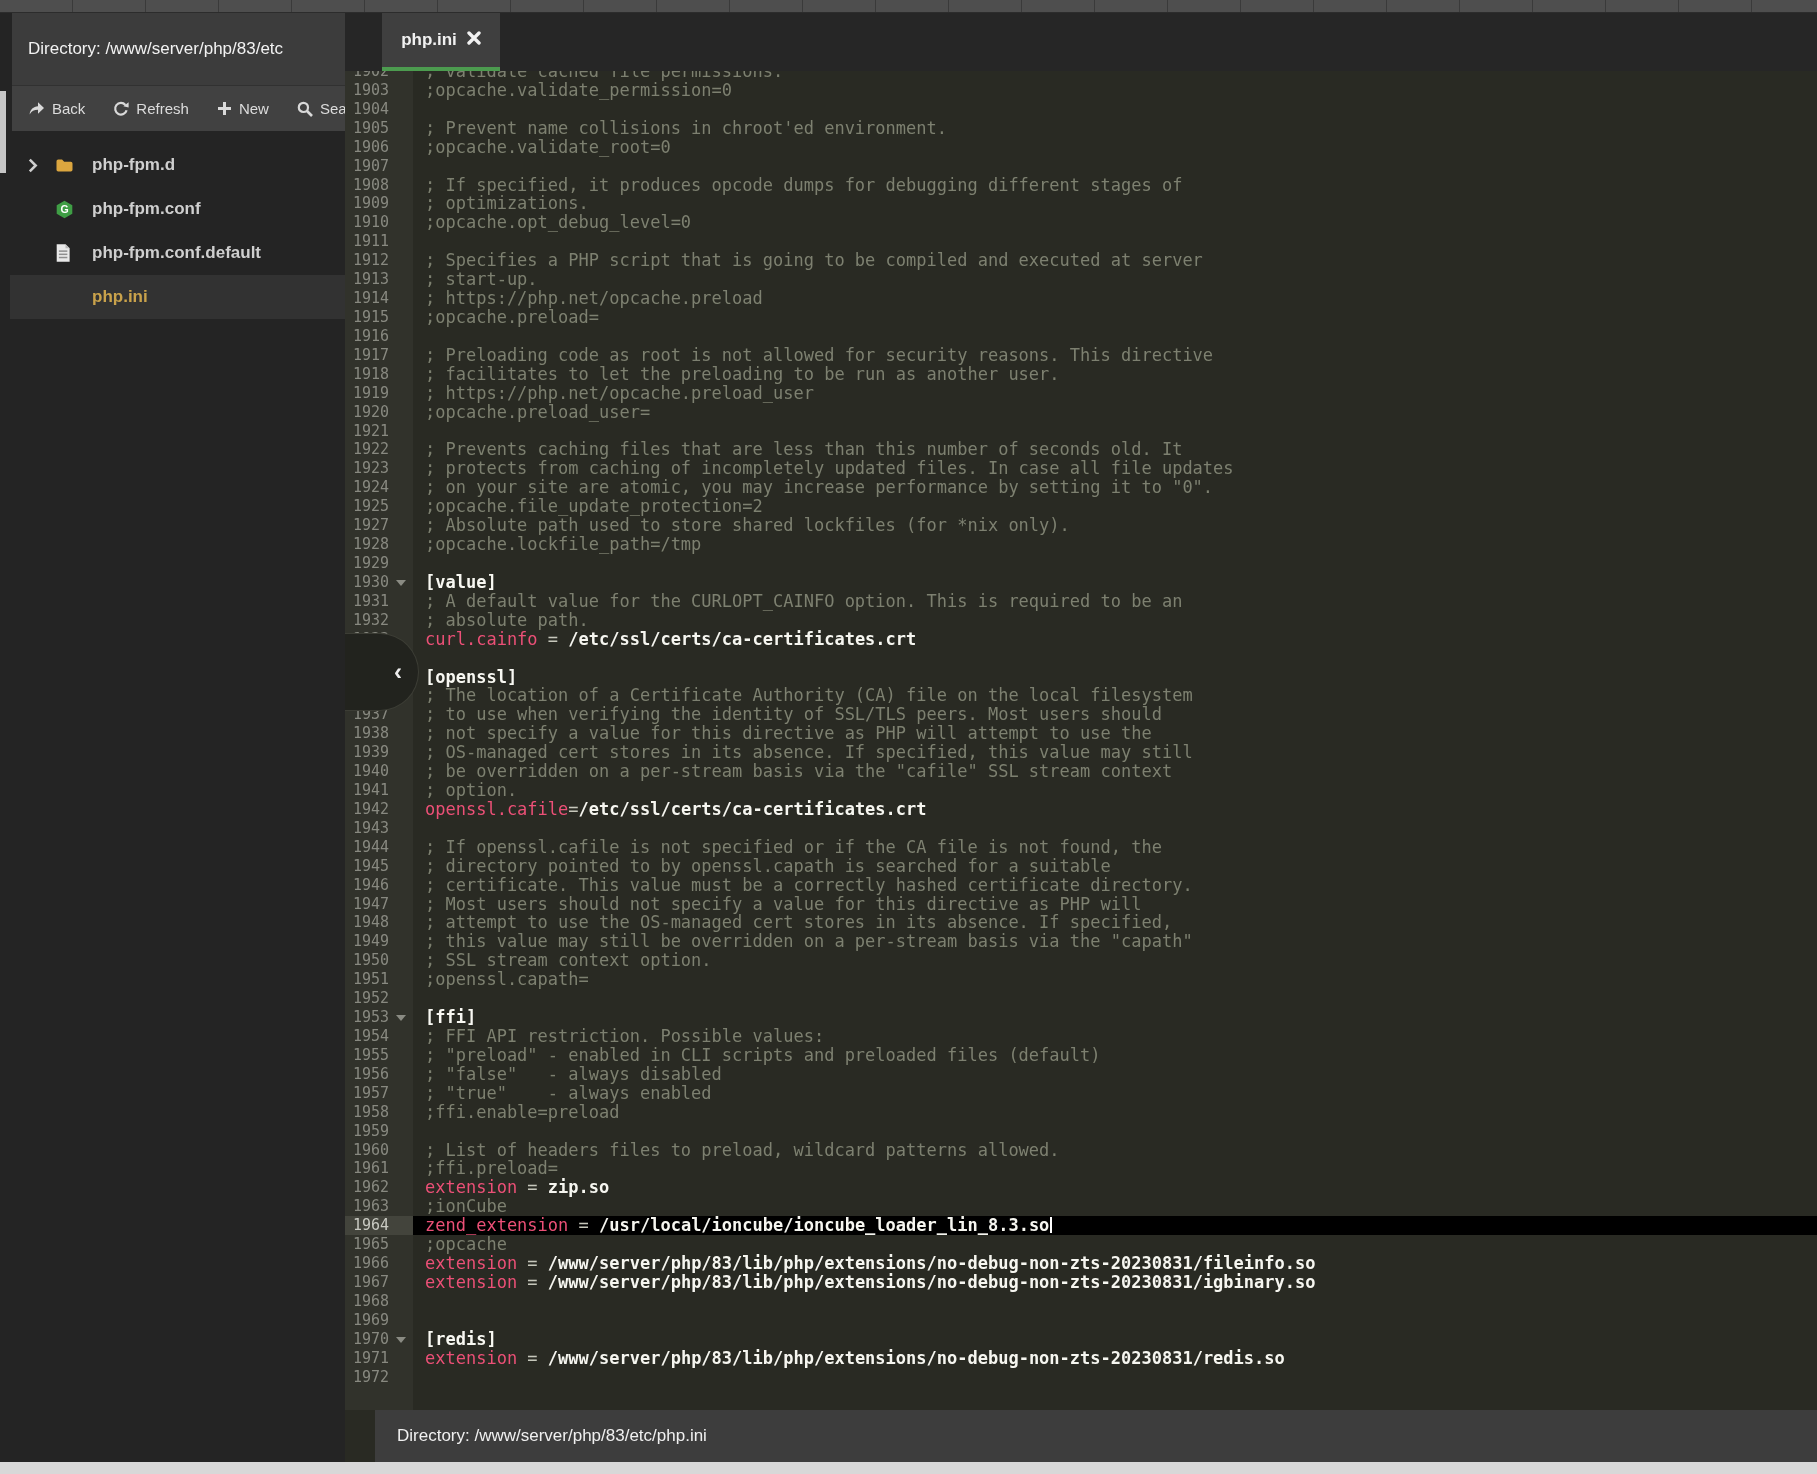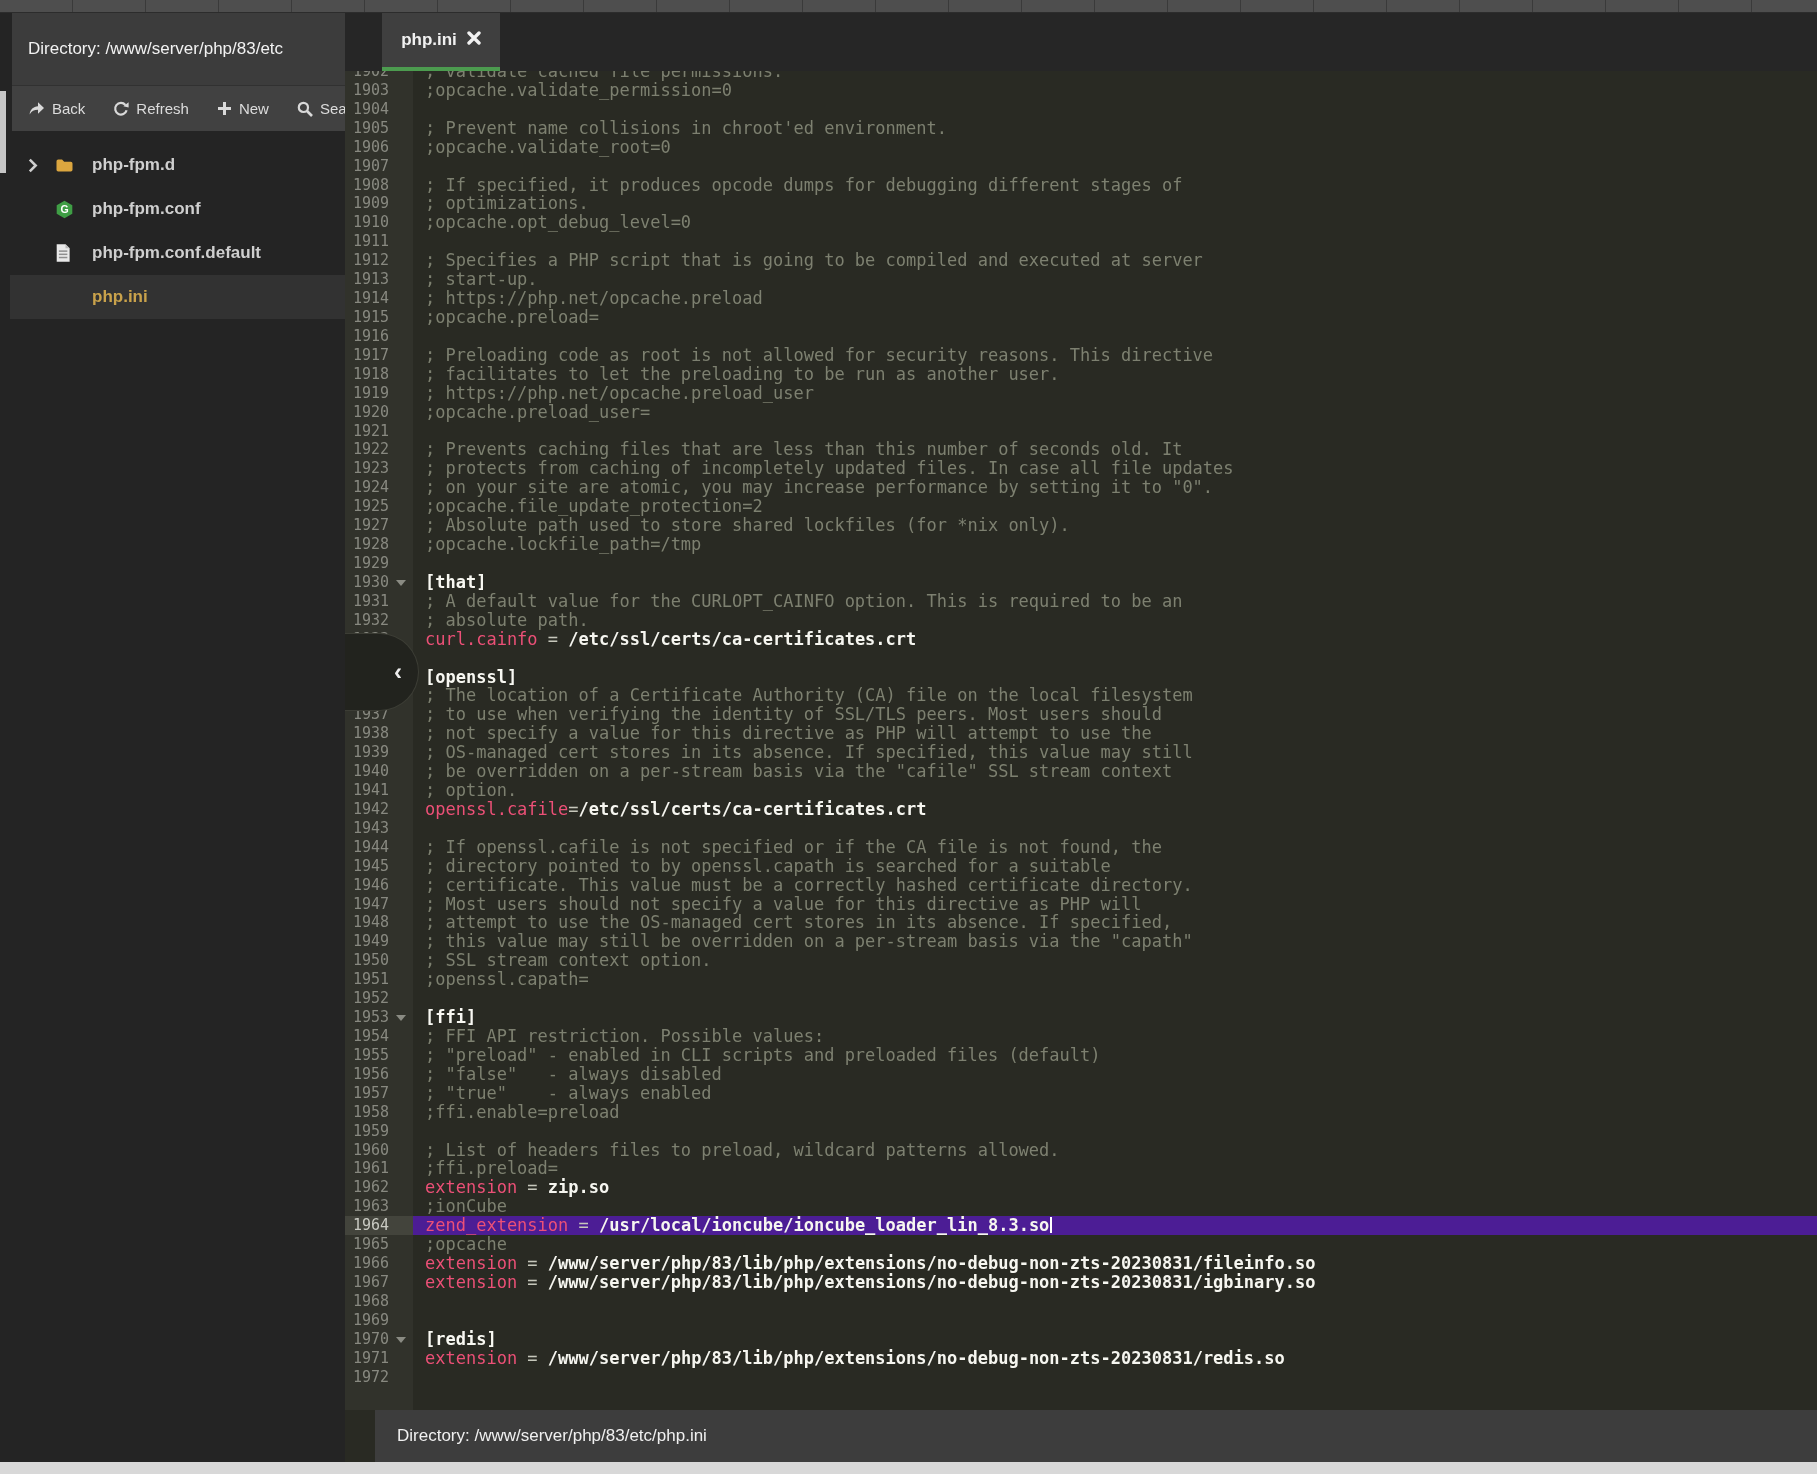--- a/index.html
+++ b/index.html
@@ -31,21 +31,21 @@
   
   .editor{position:absolute;left:345px;top:13px;width:1472px;height:1449px;background:#292a23;overflow:hidden;}
   .tabbar{position:absolute;left:0;top:0;width:100%;height:58px;background:#262626;z-index:5;}
   .tab{position:absolute;left:37px;top:0;width:118px;height:58px;background:#3f3f3f;box-sizing:border-box;
     border-bottom:4px solid #4c9b4f;display:flex;align-items:center;justify-content:center;gap:10px;
     color:#f1f1f1;font-size:17px;font-weight:bold;cursor:pointer;}
   .codearea{position:absolute;left:0;top:58px;width:100%;height:1339px;overflow:hidden;}
   .gutter-bg{position:absolute;left:0;top:0;width:68px;height:100%;background:#31322b;}
   #code-lines{position:absolute;left:0;top:-9px;width:100%;}
   .row{display:flex;height:18.93px;line-height:18.93px;white-space:pre;}
-  .row.active{background:#4c1d95;}
+  .row.active{background:#000000;}
   .ln{width:68px;box-sizing:border-box;text-align:right;padding-right:24px;color:#888980;
     font-family:"DejaVu Sans Mono",monospace;font-size:15px;position:relative;flex:none;}
   .row.active .ln{background:#43443c;color:#c9cac2;}
   .fold{position:absolute;right:7px;top:7px;width:0;height:0;border-left:5px solid transparent;
     border-right:5px solid transparent;border-top:6px solid #8a8b83;cursor:pointer;}
   .code{padding-left:12px;font-family:"DejaVu Sans Mono",monospace;font-size:17px;}
   .cm{color:#7d8070;}
   .sec{color:#f8f8f2;font-weight:bold;}
   .key{color:#ec5077;}
   .eq{color:#c6c7bb;}
@@ -190,21 +190,21 @@
           <div class="row"><div class="ln">1919</div><div class="code"><span class="cm">; https://php.net/opcache.preload_user</span></div></div>
           <div class="row"><div class="ln">1920</div><div class="code"><span class="cm">;opcache.preload_user=</span></div></div>
           <div class="row"><div class="ln">1921</div><div class="code"></div></div>
           <div class="row"><div class="ln">1922</div><div class="code"><span class="cm">; Prevents caching files that are less than this number of seconds old. It</span></div></div>
           <div class="row"><div class="ln">1923</div><div class="code"><span class="cm">; protects from caching of incompletely updated files. In case all file updates</span></div></div>
           <div class="row"><div class="ln">1924</div><div class="code"><span class="cm">; on your site are atomic, you may increase performance by setting it to "0".</span></div></div>
           <div class="row"><div class="ln">1925</div><div class="code"><span class="cm">;opcache.file_update_protection=2</span></div></div>
           <div class="row"><div class="ln">1927</div><div class="code"><span class="cm">; Absolute path used to store shared lockfiles (for *nix only).</span></div></div>
           <div class="row"><div class="ln">1928</div><div class="code"><span class="cm">;opcache.lockfile_path=/tmp</span></div></div>
           <div class="row"><div class="ln">1929</div><div class="code"></div></div>
-          <div class="row"><div class="ln">1930<span class="fold"></span></div><div class="code"><span class="sec">[that]</span></div></div>
+          <div class="row"><div class="ln">1930<span class="fold"></span></div><div class="code"><span class="sec">[value]</span></div></div>
           <div class="row"><div class="ln">1931</div><div class="code"><span class="cm">; A default value for the CURLOPT_CAINFO option. This is required to be an</span></div></div>
           <div class="row"><div class="ln">1932</div><div class="code"><span class="cm">; absolute path.</span></div></div>
           <div class="row"><div class="ln">1933</div><div class="code"><span class="key">curl.cainfo</span><span class="eq"> = </span><span class="val">/etc/ssl/certs/ca-certificates.crt</span></div></div>
           <div class="row"><div class="ln">1934</div><div class="code"></div></div>
           <div class="row"><div class="ln">1935<span class="fold"></span></div><div class="code"><span class="sec">[openssl]</span></div></div>
           <div class="row"><div class="ln">1936</div><div class="code"><span class="cm">; The location of a Certificate Authority (CA) file on the local filesystem</span></div></div>
           <div class="row"><div class="ln">1937</div><div class="code"><span class="cm">; to use when verifying the identity of SSL/TLS peers. Most users should</span></div></div>
           <div class="row"><div class="ln">1938</div><div class="code"><span class="cm">; not specify a value for this directive as PHP will attempt to use the</span></div></div>
           <div class="row"><div class="ln">1939</div><div class="code"><span class="cm">; OS-managed cert stores in its absence. If specified, this value may still</span></div></div>
           <div class="row"><div class="ln">1940</div><div class="code"><span class="cm">; be overridden on a per-stream basis via the "cafile" SSL stream context</span></div></div>

